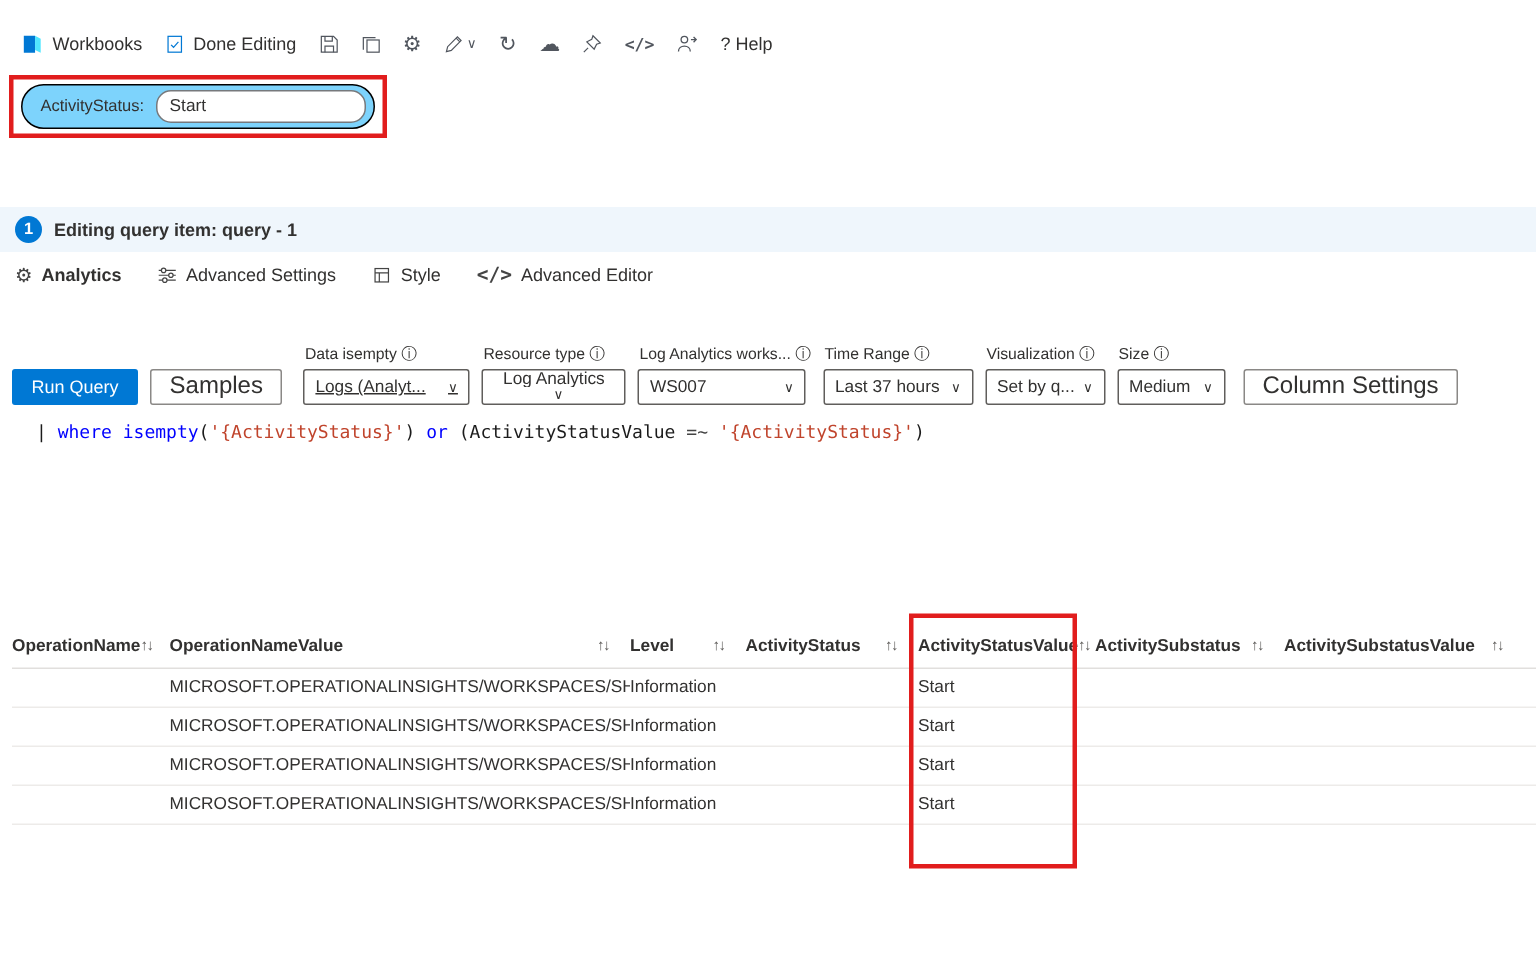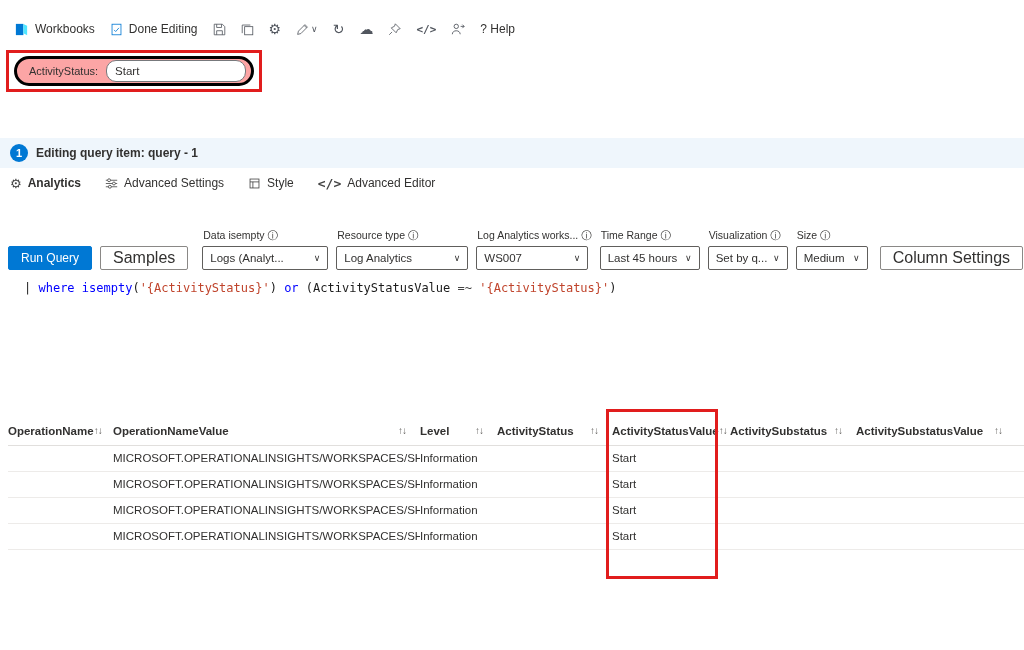--- a/index.html
+++ b/index.html
@@ -16,21 +16,21 @@
   .tb-icon { color: #51565e; display: inline-flex; align-items: center; font-size: 14px; line-height: 1; cursor: pointer; }
   .tb-icon svg { display: block; }
   .glyph { font-size: 14px; line-height: 1; }
   .chev-sm { font-size: 9px; margin-left: 2px; color: #51565e; }
   .mono { font-family: "DejaVu Sans Mono", "Liberation Mono", monospace; font-size: 11px; font-weight: bold; }
   .tb-help { cursor: pointer; white-space: nowrap; }
 
   
   .annotation { border: 3px solid var(--annotation-red, #e11d1d); }
   .param-box { display: inline-block; margin: 10px 0 0 6px; padding: 3px 5px; background: transparent; }
-  .param-pill { display: flex; align-items: center; gap: 8px; border: 3px solid #000000; border-radius: 15px; height: 30px; padding: 0 5px 0 12px; background: #fca5a5; }
+  .param-pill { display: flex; align-items: center; gap: 8px; border: 1px solid #000000; border-radius: 15px; height: 30px; padding: 0 5px 0 12px; background: #7dd3fc; }
   .param-label { font-size: 11px; white-space: nowrap; }
   .param-input {
     width: 140px; height: 22px; border: 1px solid #77797c; border-radius: 10px;
     font-size: 11.5px; padding: 0 8px; font-family: inherit; color: #323130; outline: none; background: #fff;
   }
 
   
   .band { margin-top: 46px; height: 30px; background: var(--band-background, #eff6fc); display: flex; align-items: center; gap: 8px; padding-left: 10px; width: 100%; }
   .badge { width: 18px; height: 18px; border-radius: 50%; background: var(--accent-blue, #0078d4); color: #fff; display: flex; align-items: center; justify-content: center; font-size: 11px; font-weight: bold; flex: 0 0 auto; }
   .band-title { font-weight: 700; font-size: 12px; }
@@ -42,21 +42,21 @@
 
   .controls { display: flex; align-items: flex-end; gap: 8px; padding: 4px 0 0 8px; }
   .btn-primary { height: 24px; padding: 0 12px; background: var(--accent-blue, #0078d4); color: #fff; border: 1px solid var(--accent-blue, #0078d4); border-radius: 2px; font-size: 12px; cursor: pointer; font-family: inherit; }
   .btn { height: 24px; padding: 0 12px; background: #fff; color: #323130; border: 1px solid #8a8886; border-radius: 2px; font-size: 16px; cursor: pointer; font-family: inherit; white-space: nowrap; }
   .btn-colsettings { margin-left: 4px; margin-top: 44px; }
   .field { display: flex; flex-direction: column; gap: 3px; }
   .field-label { font-size: 10.5px; color: #323130; white-space: nowrap; padding-left: 1px; }
   .dd { height: 24px; border: 1px solid #605e5c; border-radius: 2px; background: #fff; display: flex; align-items: center; padding: 0 7px; font-size: 11.5px; cursor: pointer; }
   .dd-value { overflow: hidden; white-space: nowrap; flex: 1; }
   .dd-chev { font-size: 9px; color: #323130; margin-left: 6px; flex: 0 0 auto; }
-  .w0 { width: 126px; } .w1 { width: 132px; } .w2 { width: 112px; }
+  .w0 { width: 111px; text-decoration: underline; } .w1 { width: 96px; flex-direction: column; } .w2 { width: 112px; }
   .w3 { width: 100px; } .w4 { width: 80px; }  .w5 { width: 72px; }
 
   .caption { margin: 16px 0 0 8px; font-size: 11px; color: #323130; }
 
   .code { margin-top: 10px; padding-left: 24px; font-family: "DejaVu Sans Mono", "Liberation Mono", monospace; font-size: 12px; line-height: 17px; min-height: 40px; cursor: text; }
   .tok-plain { color: #1b1b1b; }
   .tok-kw   { color: var(--code-keyword, #0000ff); }
   .tok-fn   { color: var(--code-keyword, #0000ff); }
   .tok-str  { color: var(--code-string, #c0442c); }
   .tok-op   { color: #444; }
@@ -207,21 +207,21 @@
     <div class="field">
       <span class="field-label">Log Analytics works... ⓘ</span>
       <div class="dd w2">
         <span class="dd-value">WS007</span>
         <span class="dd-chev">∨</span>
       </div>
     </div>
     <div class="field">
       <span class="field-label">Time Range ⓘ</span>
       <div class="dd w3">
-        <span class="dd-value">Last 45 hours</span>
+        <span class="dd-value">Last 37 hours</span>
         <span class="dd-chev">∨</span>
       </div>
     </div>
     <div class="field">
       <span class="field-label">Visualization ⓘ</span>
       <div class="dd w4">
         <span class="dd-value">Set by q...</span>
         <span class="dd-chev">∨</span>
       </div>
     </div>

